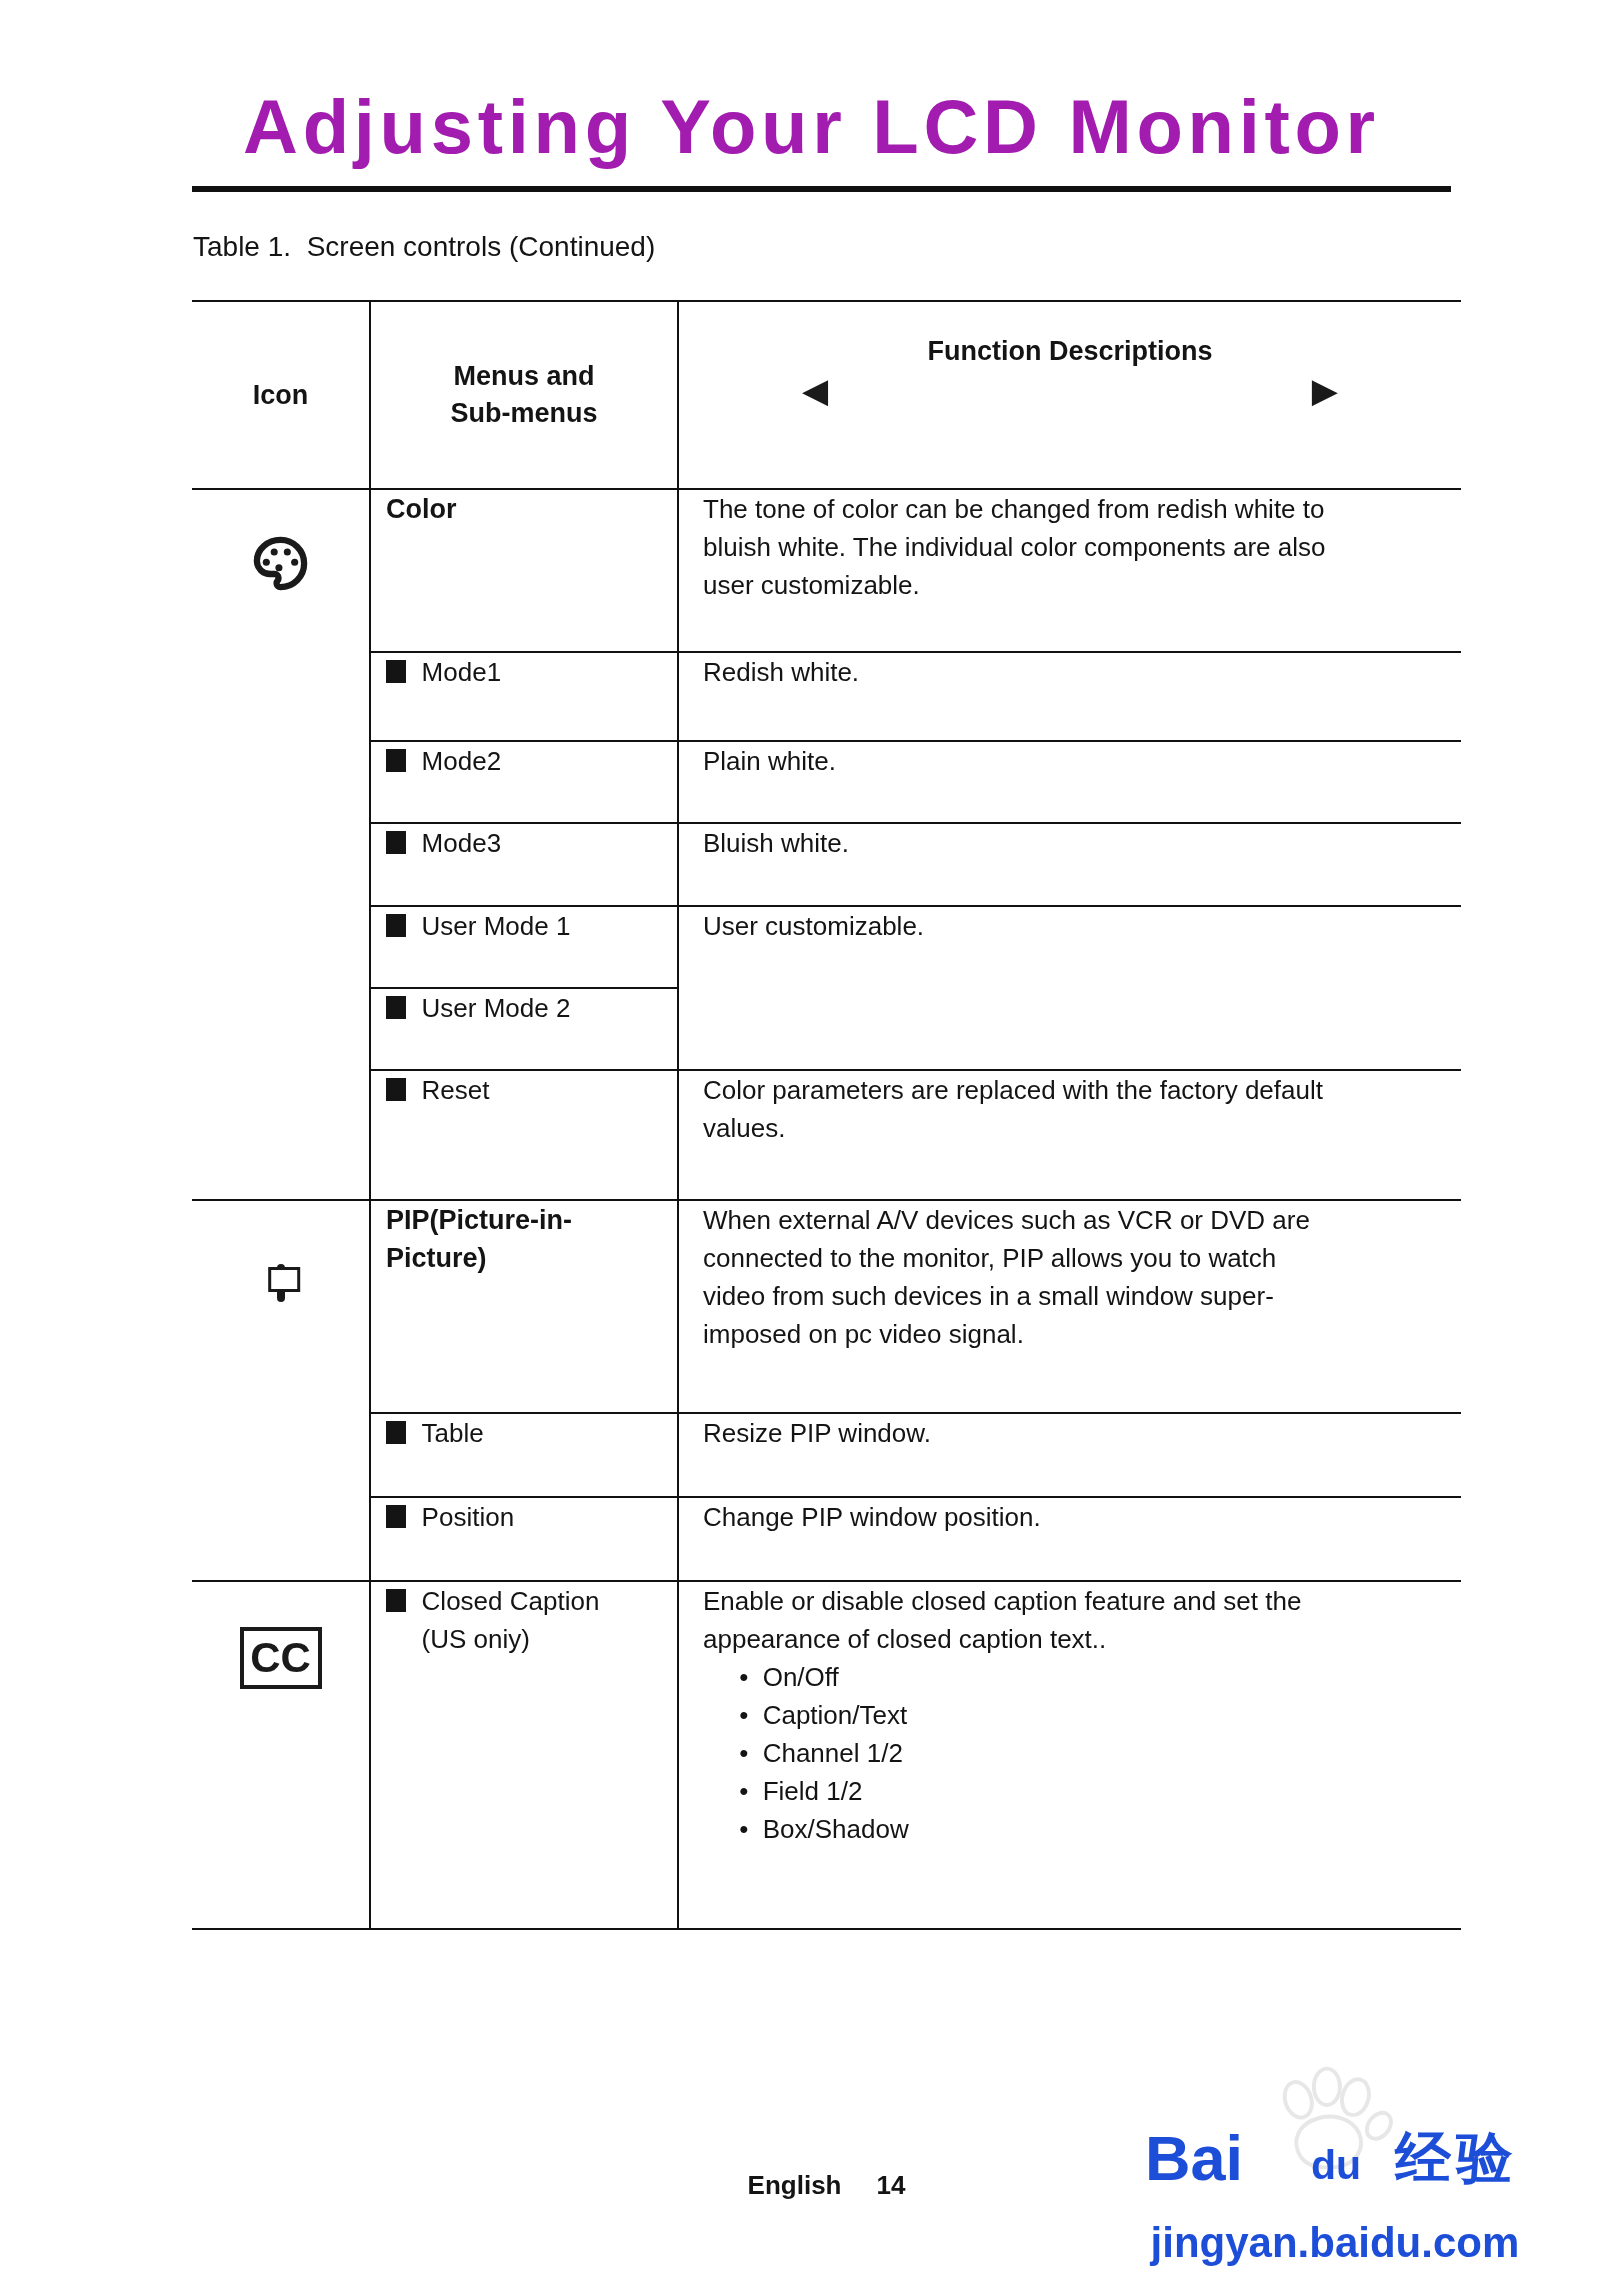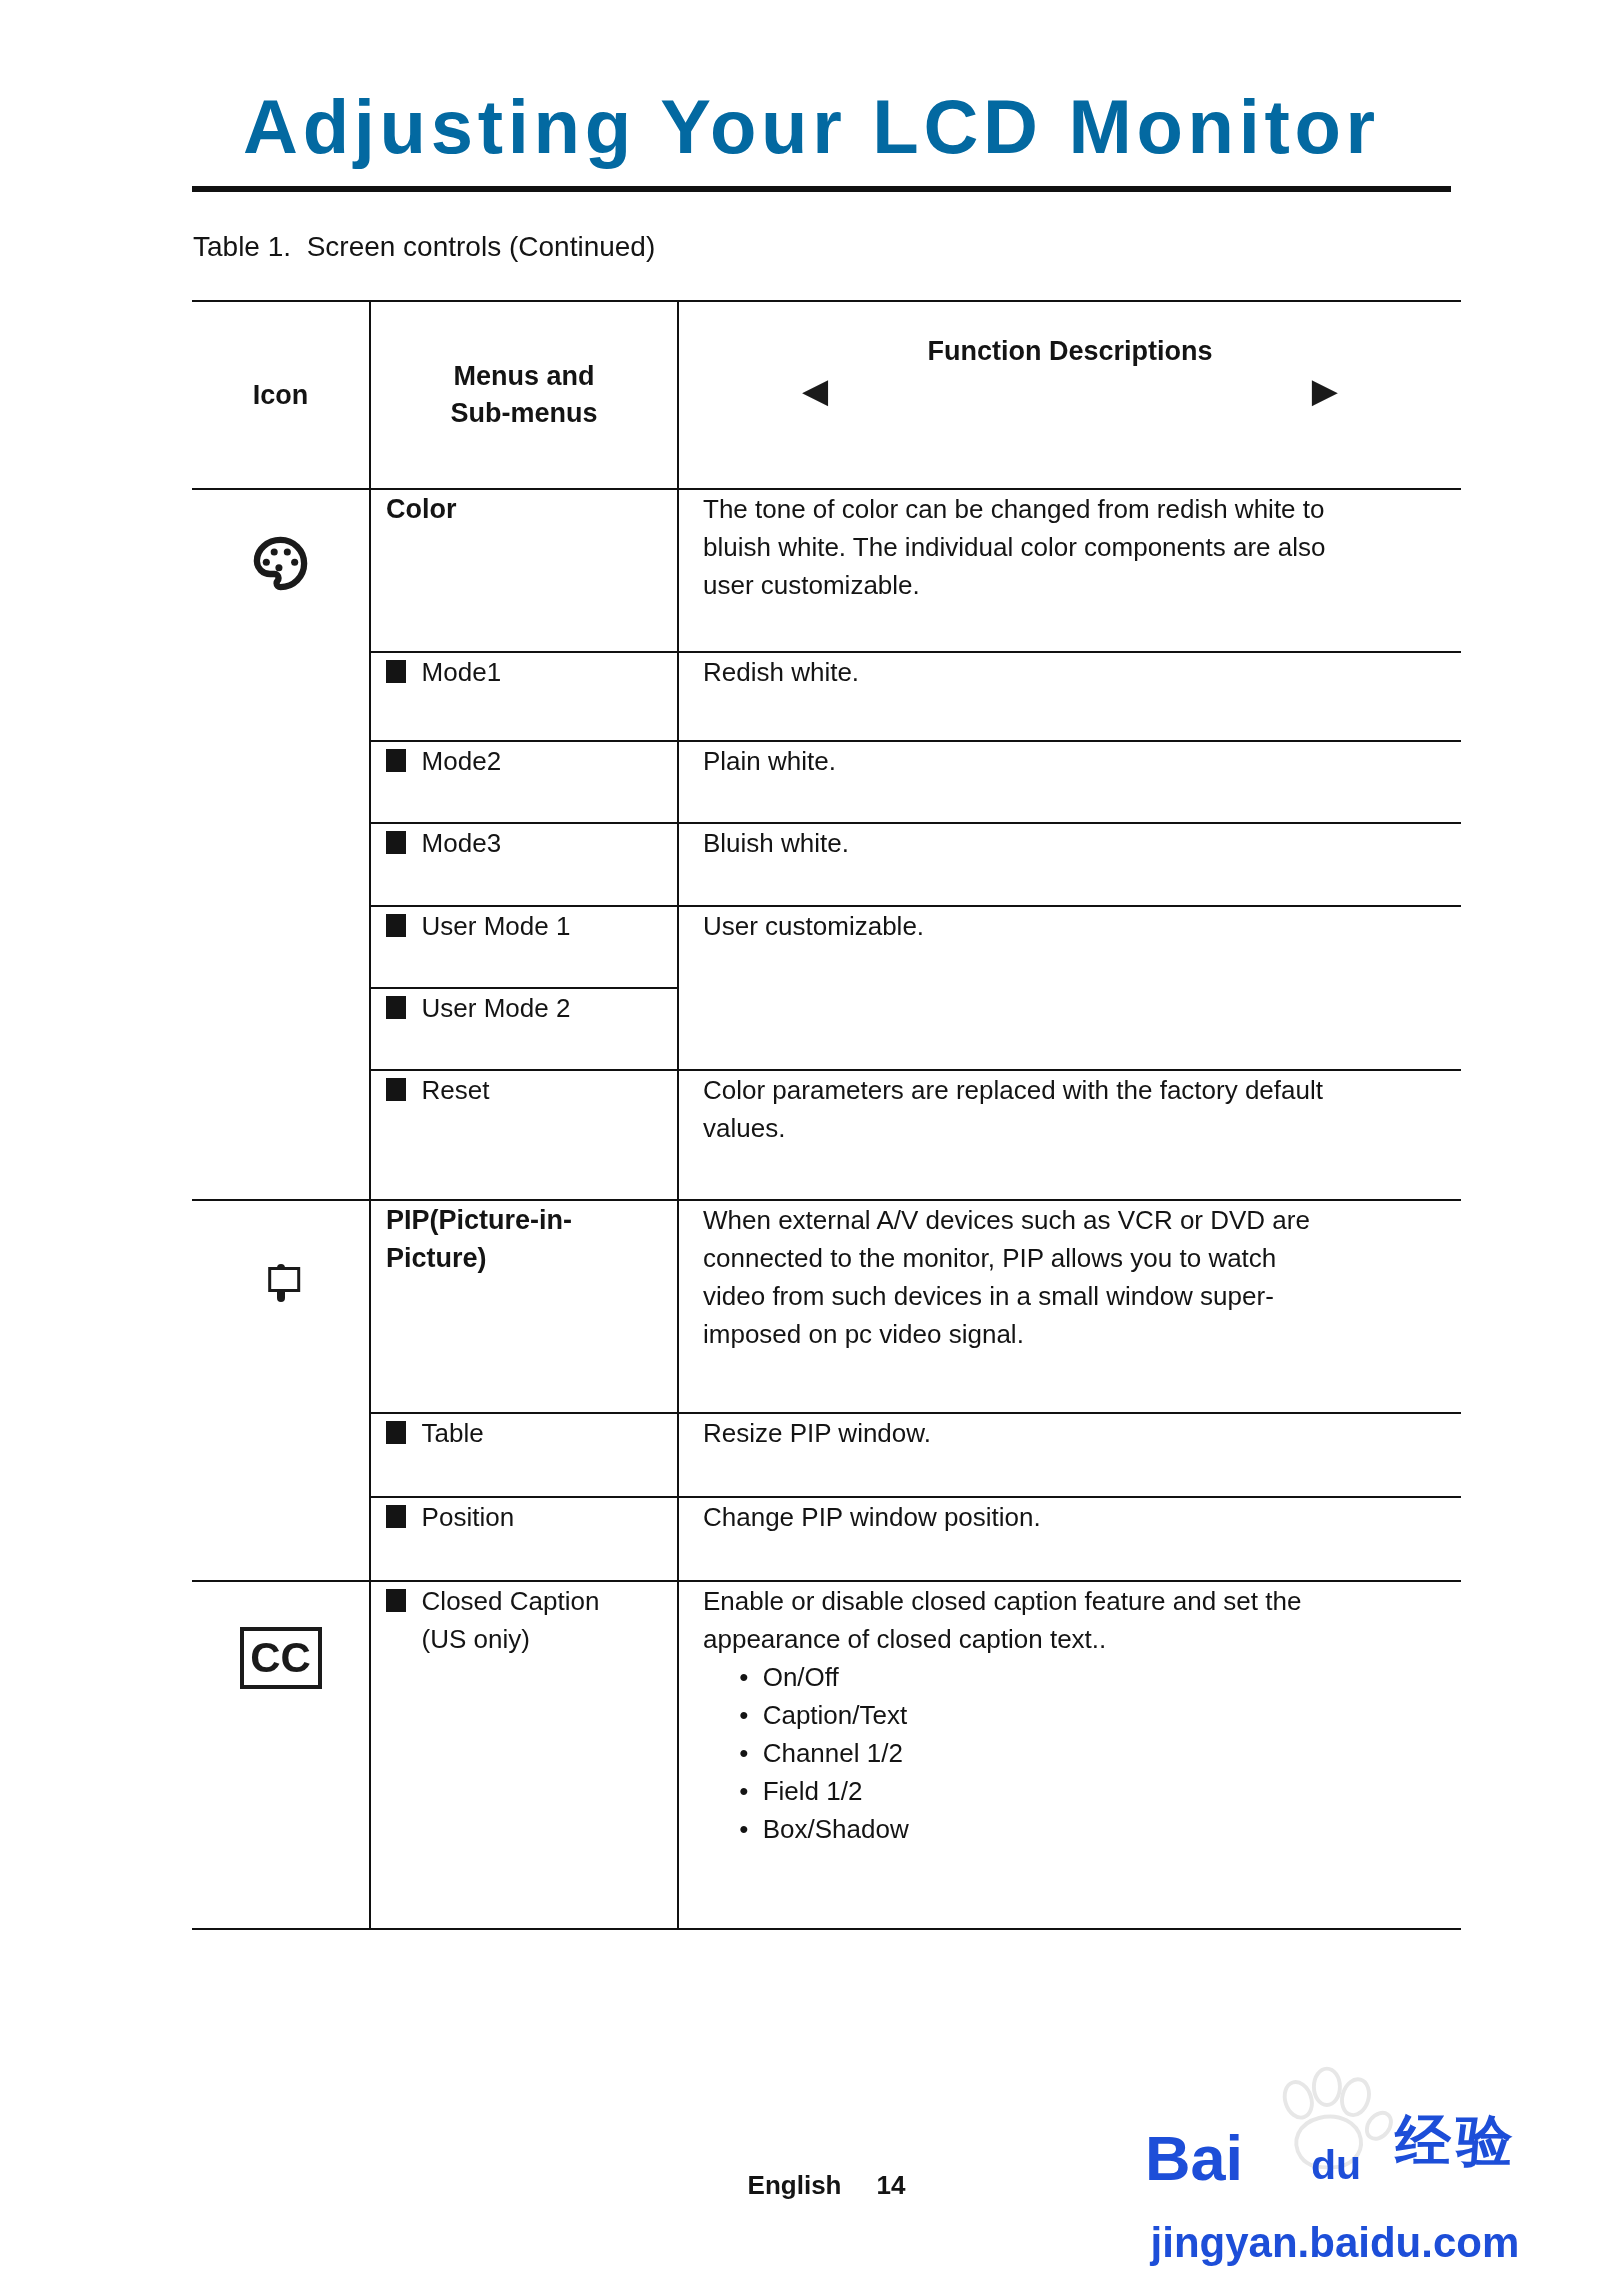--- a/index.html
+++ b/index.html
@@ -1,21 +1,21 @@
 <!DOCTYPE html>
 <html style="font-size:15px"><head>
 <meta charset="utf-8">
 <style>
   html,body{margin:0;padding:0;background:#ffffff;}
   .page{position:relative;width:1623px;height:2278px;background:#ffffff;overflow:hidden;
         font-family:"Liberation Sans","DejaVu Sans",sans-serif;color:#141414;}
 
   
   .title{position:absolute;left:0;top:89px;width:1623px;margin:0;text-align:center;
-         font-size:76px;font-weight:bold;color:#0369a1;letter-spacing:4.7px;line-height:1;}
+         font-size:76px;font-weight:bold;color:#a21caf;letter-spacing:4.7px;line-height:1;}
   .rule{position:absolute;left:192px;top:186px;width:1259px;height:5.6px;background:#111111;}
   .caption{position:absolute;left:193px;top:231px;font-size:28px;white-space:pre;color:#141414;}
 
   
   table.tbl{position:absolute;left:192px;top:300px;width:1269px;border-collapse:collapse;
             table-layout:fixed;border-top:2.8px solid #111;border-bottom:2.8px solid #111;}
   .tbl td,.tbl th{vertical-align:top;padding:0;font-weight:normal;text-align:left;
                   font-size:26px;line-height:38px;}
   .vl{border-left:2.8px solid #111;}
   .hb{border-bottom:2.8px solid #111;}
@@ -52,21 +52,21 @@
   
   .footer{position:absolute;left:192px;top:2170px;width:1269px;text-align:center;font-size:26px;}
   .footer .lang{font-weight:bold;} .footer .pnum{font-weight:bold;margin-left:35px;}
 
   
   .wm{position:absolute;left:1145px;top:2079px;width:410px;color:#1d4ed8;}
   .wm-row{position:relative;height:119px;}
   .wm-bai{position:absolute;left:0;bottom:3.7px;font-size:63px;font-weight:bold;}
   .wm-paw{position:absolute;left:119px;top:-13px;}
   .wm-du{position:absolute;left:166px;bottom:9.3px;font-size:41px;font-weight:bold;}
-  .wm-cn{position:absolute;left:250px;bottom:18px;font-size:56px;font-weight:bold;letter-spacing:5.6px;}
+  .wm-cn{position:absolute;left:250px;bottom:1px;font-size:56px;font-weight:bold;letter-spacing:5.6px;}
   .wm-site{margin-top:21px;margin-left:5.6px;font-size:42px;font-weight:bold;}
 </style>
 </head>
 <body>
 
 <div class="page">
 
   <h1 class="title">Adjusting Your LCD Monitor</h1>
   <div class="rule"></div>
   <div class="caption">Table 1.  Screen controls (Continued)</div>

